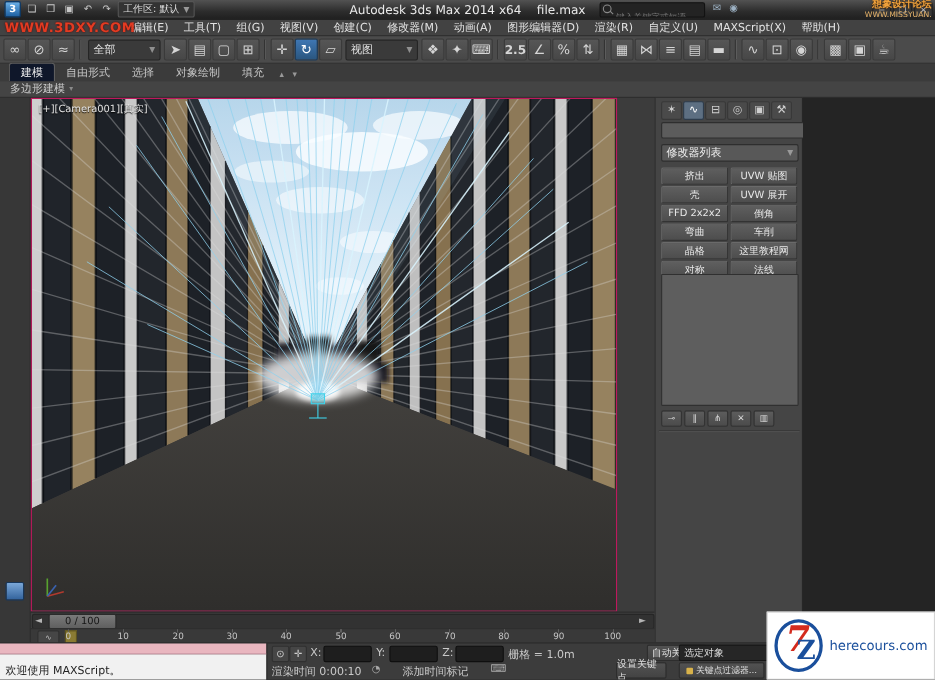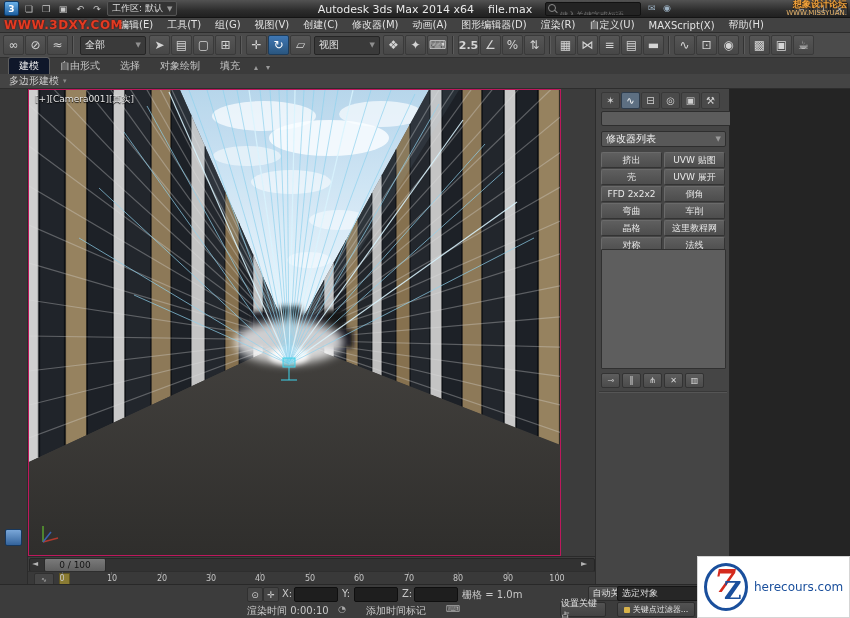--- a/index.html
+++ b/index.html
@@ -479,20 +479,26 @@
     <span class="tick" style="left:232px;">40</span>
     <span class="tick" style="left:282px;">50</span>
     <span class="tick" style="left:331px;">60</span>
     <span class="tick" style="left:381px;">70</span>
     <span class="tick" style="left:430px;">80</span>
     <span class="tick" style="left:480px;">90</span>
     <span class="tick" style="left:529px;">100</span>
   </div>
 
   <div class="sbar">
+    <div class="listener">
+      <div class="mac"></div>
+      <div class="lis">
+          <span>欢迎使用 MAXScript。</span>
+        </div>
+    </div>
     <span class="sico" style="left:247px;top:2px;">⊙</span>
     <span class="sico" style="left:263px;top:2px;">✛</span>
     <span class="slab" style="left:282px;top:3px;">X:</span>
     <span class="fld" style="left:294px;top:2px;"></span>
     <span class="slab" style="left:342px;top:3px;">Y:</span>
     <span class="fld" style="left:354px;top:2px;"></span>
     <span class="slab" style="left:402px;top:3px;">Z:</span>
     <span class="fld" style="left:414px;top:2px;"></span>
     <span class="slab" style="left:462px;top:3px;">栅格 = 1.0m</span>
     <span class="slab" style="left:247px;top:19px;">渲染时间 0:00:10</span>

